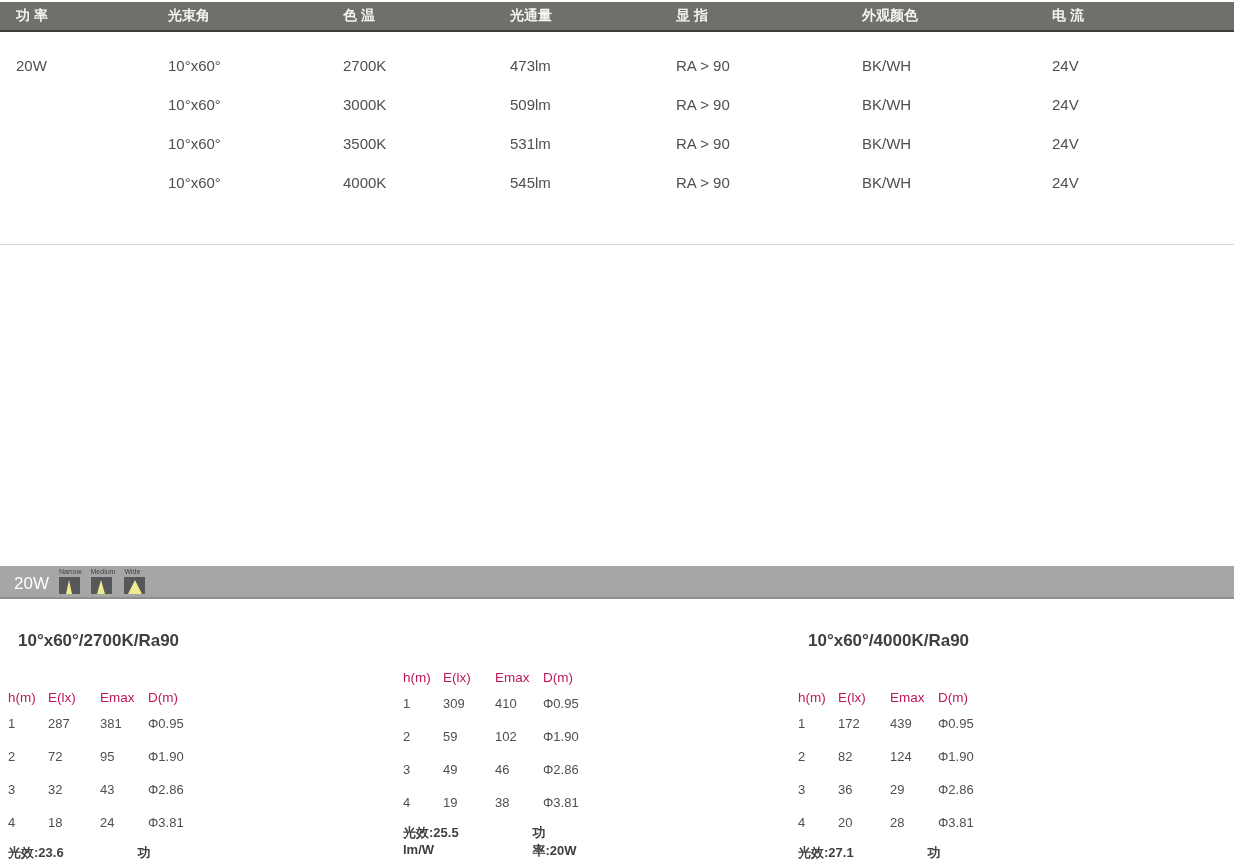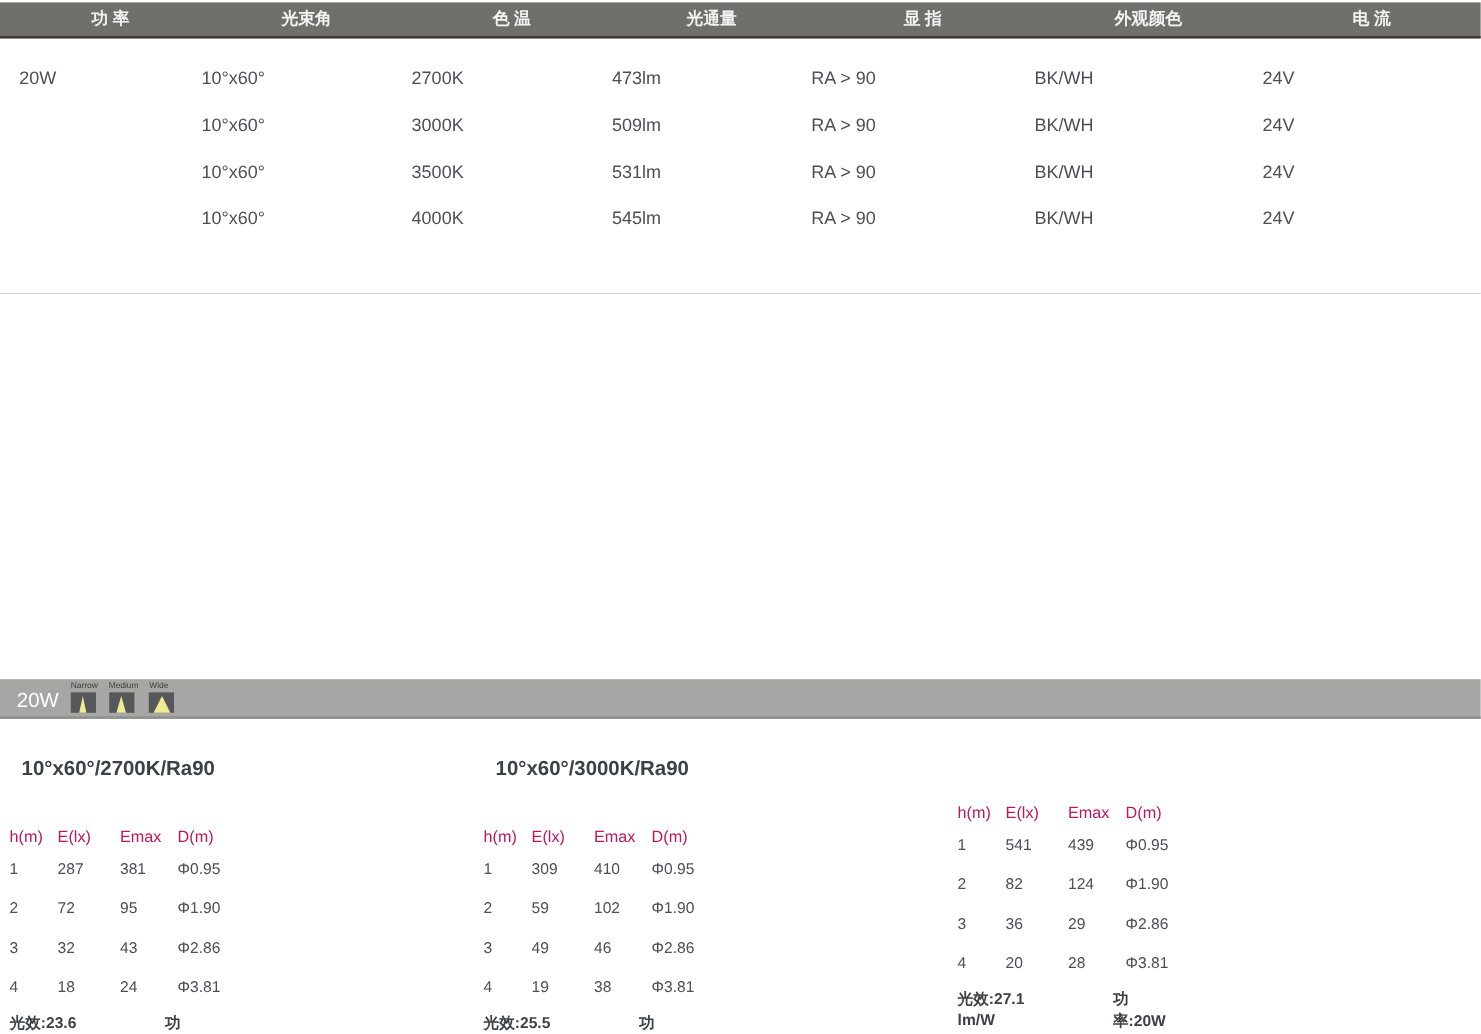--- a/index.html
+++ b/index.html
@@ -20,21 +20,20 @@
   }
   .spec-header {
     margin-top:2px;
     height:30px;
     background:#716f6b;
     border-bottom:2px solid #3d3c3a;
     padding-left:16px;
     color:#f4f3f1;
     font-size:14px;
     font-weight:bold;
-    text-align:center;
   }
   .spec-rows { padding-left:16px; padding-top:14px; }
   .spec-row { height:39px; font-size:15px; color:#4e4f53; }
   .divider {
     margin-top:42px;
     border-top:1px solid #d6d6d6;
     width:100%;
     height:0;
   }
 
@@ -211,21 +210,20 @@
       <div>24</div>
       <div>Φ3.81</div>
     </div>
     <div class="photo-footer">
       <div>光效:23.6 lm/W</div>
       <div>功率:20W</div>
     </div>
   </div>
 
   <div class="photo-table">
-    <div class="photo-title">10°x60°/3000K/Ra90</div>
     <div class="photo-head photo-grid">
       <div>h(m)</div>
       <div>E(lx)</div>
       <div>Emax</div>
       <div>D(m)</div>
     </div>
     <div class="photo-row photo-grid">
       <div>1</div>
       <div>309</div>
       <div>410</div>
@@ -249,29 +247,30 @@
       <div>38</div>
       <div>Φ3.81</div>
     </div>
     <div class="photo-footer">
       <div>光效:25.5 lm/W</div>
       <div>功率:20W</div>
     </div>
   </div>
 
   <div class="photo-table">
+    <div class="photo-title">10°x60°/4000K/Ra90</div>
     <div class="photo-head photo-grid">
       <div>h(m)</div>
       <div>E(lx)</div>
       <div>Emax</div>
       <div>D(m)</div>
     </div>
     <div class="photo-row photo-grid">
       <div>1</div>
-      <div>541</div>
+      <div>172</div>
       <div>439</div>
       <div>Φ0.95</div>
     </div>
     <div class="photo-row photo-grid">
       <div>2</div>
       <div>82</div>
       <div>124</div>
       <div>Φ1.90</div>
     </div>
     <div class="photo-row photo-grid">

